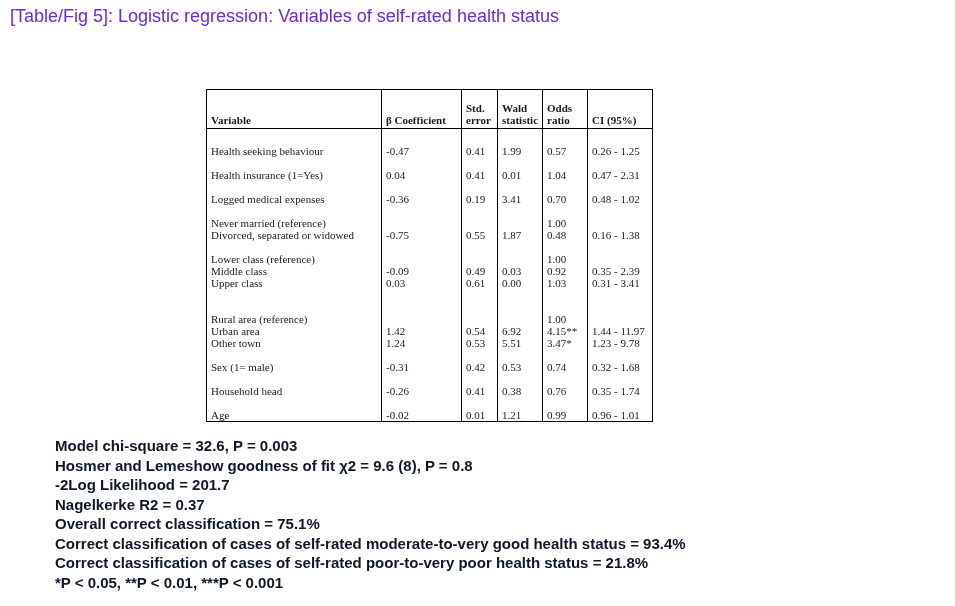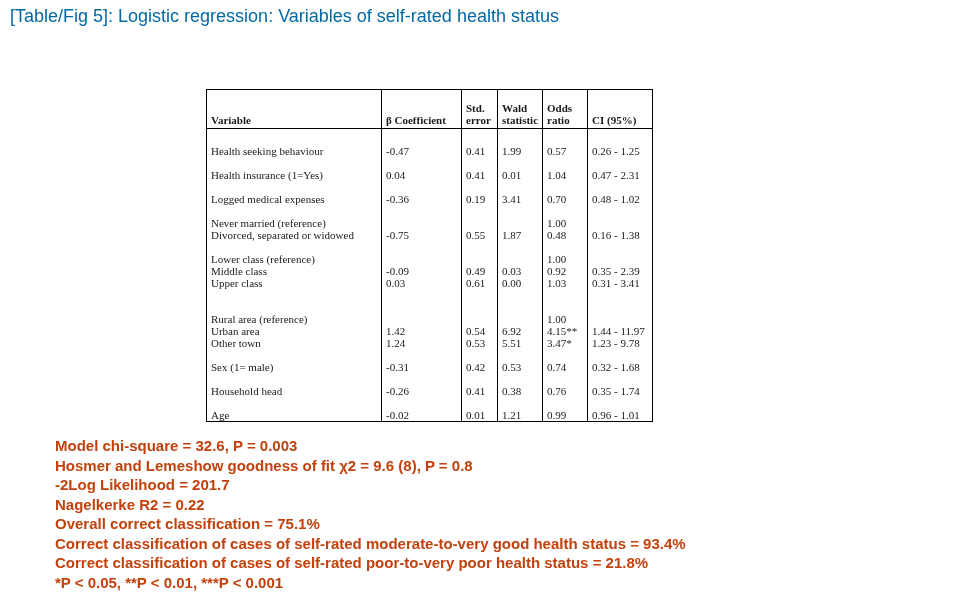--- a/index.html
+++ b/index.html
@@ -16,21 +16,21 @@
     color: #0a0a0a;
   }
   .figure-title {
     position: absolute;
     left: 10px;
     top: 6px;
     font-size: 18px;
     font-weight: 400;
     margin: 0;
     white-space: nowrap;
-    color: #0369a1;
+    color: #6d28d9;
   }
   table.reg-table {
     position: absolute;
     left: 206px;
     top: 89px;
     border-collapse: collapse;
     table-layout: fixed;
     font-family: "Liberation Serif", "DejaVu Serif", serif;
     font-size: 11px;
     color: #1a1a1a;
@@ -60,21 +60,21 @@
   table.reg-table tbody tr:first-child td {
     padding-top: 16px;
   }
   .notes {
     position: absolute;
     left: 55px;
     top: 436px;
     font-size: 15px;
     font-weight: 700;
     line-height: 19.5px;
-    color: #c2410c;
+    color: #0f172a;
     white-space: nowrap;
   }
 </style>
 </head>
 <body>
 
 <h1 class="figure-title">[Table/Fig 5]: Logistic regression: Variables of self-rated health status</h1>
 
 <table class="reg-table">
   <colgroup>
@@ -280,18 +280,18 @@
         <td>0.99</td>
         <td>0.96 - 1.01</td>
       </tr>
     </tbody>
 </table>
 
 <div class="notes" id="notes">
     <div>Model chi-square = 32.6, P = 0.003</div>
     <div>Hosmer and Lemeshow goodness of fit χ2 = 9.6 (8), P = 0.8</div>
     <div>-2Log Likelihood = 201.7</div>
-    <div>Nagelkerke R2 = 0.22</div>
+    <div>Nagelkerke R2 = 0.37</div>
     <div>Overall correct classification = 75.1%</div>
     <div>Correct classification of cases of self-rated moderate-to-very good health status = 93.4%</div>
     <div>Correct classification of cases of self-rated poor-to-very poor health status = 21.8%</div>
     <div>*P &lt; 0.05, **P &lt; 0.01, ***P &lt; 0.001</div>
   </div>
 
 </body></html>

